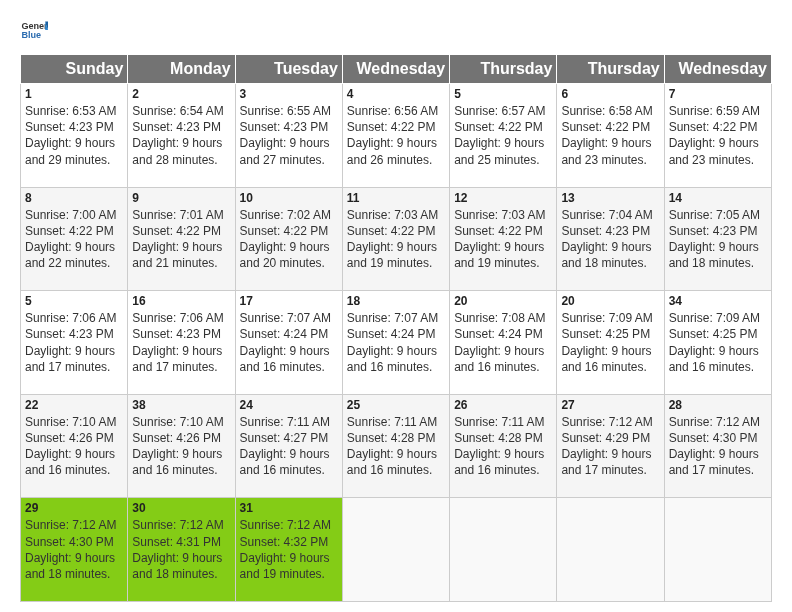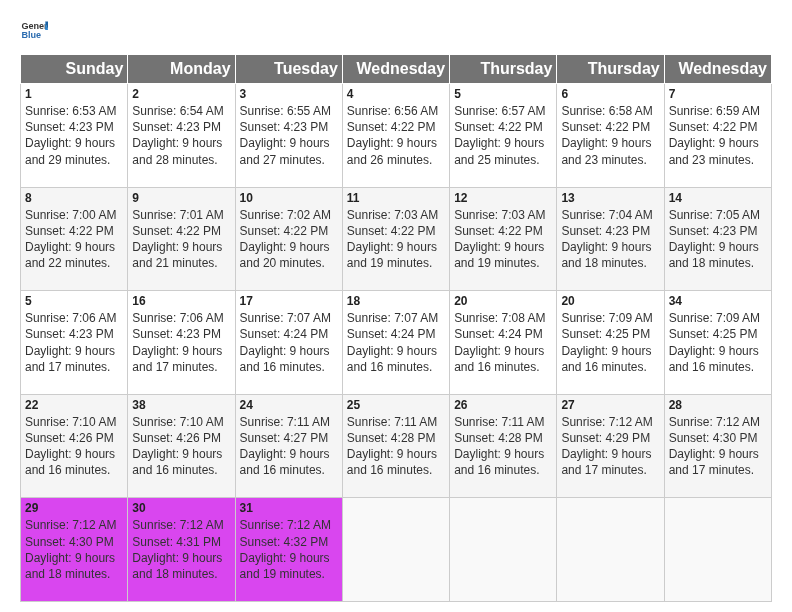--- a/index.html
+++ b/index.html
@@ -66,21 +66,21 @@
       padding: 3px 4px;
       font-size: 9.5px;
       color: #333;
       background: #fff;
       height: 80px;
     }
     .calendar tr:nth-child(even) td {
       background: #f5f5f5;
     }
     .calendar tr.last-row td {
-      background: #d946ef;
+      background: #84cc16;
     }
     .day-num {
       font-size: 12px;
       font-weight: bold;
       display: block;
       margin-bottom: 2px;
       color: #222;
     }
     .day-info {
       font-size: 12px;

